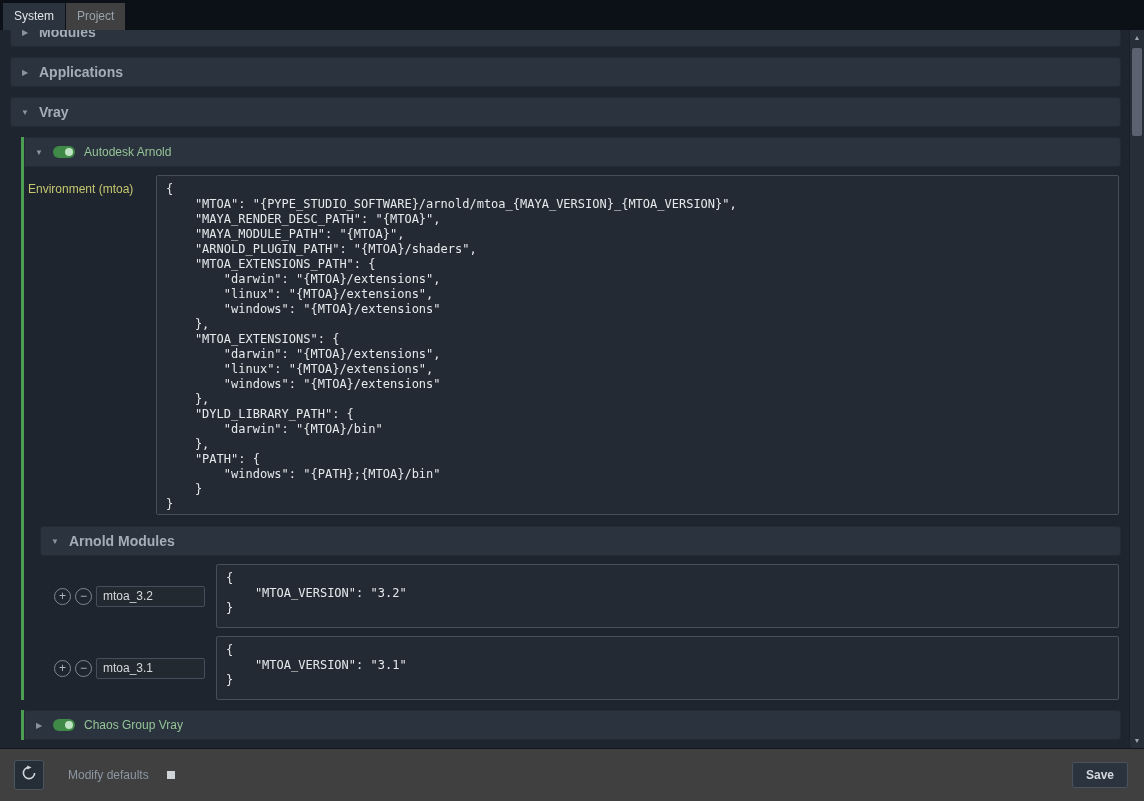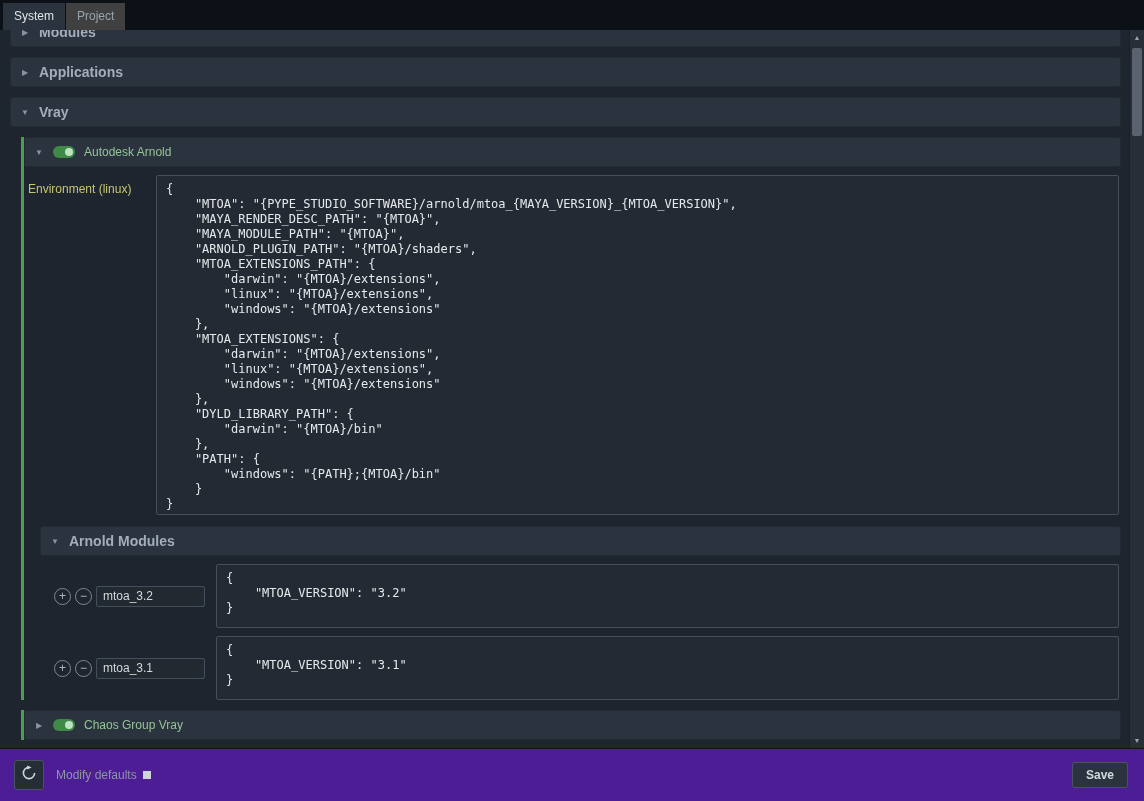--- a/index.html
+++ b/index.html
@@ -61,21 +61,21 @@
     color: #d3d8dd; font-size: 12px; padding: 2px 6px; outline: none;
   }
 
   
   .scrollbar { flex: 0 0 14px; background: #272e37; display: flex; flex-direction: column; align-items: center; border-left: 1px solid #1a2027; }
   .sb-arrow { height: 15px; width: 14px; color: #9aa3ad; font-size: 7px; display: flex; align-items: center; justify-content: center; cursor: pointer; flex: 0 0 auto; }
   .sb-track { flex: 1 1 auto; width: 100%; position: relative; }
   .sb-thumb { position: absolute; top: 3px; left: 2px; width: 10px; height: 88px; background: #59626e; border-radius: 2px; cursor: grab; }
 
   
-  .footer { flex: 0 0 53px; border-top: 1px solid #11161c; display: flex; align-items: center; padding: 0 16px 0 14px; gap: 12px; background: #4c1d95; }
+  .footer { flex: 0 0 53px; border-top: 1px solid #11161c; display: flex; align-items: center; padding: 0 16px 0 14px; gap: 24px; background: #404040; }
   .icon-btn { width: 30px; height: 30px; border: 1px solid #4a545f; border-radius: 3px; background: #252d37; display: flex; align-items: center; justify-content: center; cursor: pointer; }
   .footer-label { color: #8d97a3; font-size: 12px; }
   .check-square { width: 8px; height: 8px; background: #cfd4d9; display: inline-block; margin-left: -6px; cursor: pointer; }
   .save-btn { margin-left: auto; padding: 5px 13px; background: #2b333e; border: 1px solid #4a545f; border-radius: 3px; color: #d3d8dd; font-size: 12px; cursor: pointer; font-weight: bold; }
 </style>
 </head>
 <body>
 
 <div class="app">
 
@@ -104,21 +104,21 @@
       </div>
 
       <div class="tool-group">
         <div class="section-header tool-header">
           <span class="arrow">▼</span>
           <span class="toggle"></span>
           <span class="tool-label">Autodesk Arnold</span>
         </div>
 
         <div class="env-row">
-          <span class="env-label">Environment (linux)</span>
+          <span class="env-label">Environment (mtoa)</span>
           <textarea class="json-area env" spellcheck="false" style="">{
     "MTOA": "{PYPE_STUDIO_SOFTWARE}/arnold/mtoa_{MAYA_VERSION}_{MTOA_VERSION}",
     "MAYA_RENDER_DESC_PATH": "{MTOA}",
     "MAYA_MODULE_PATH": "{MTOA}",
     "ARNOLD_PLUGIN_PATH": "{MTOA}/shaders",
     "MTOA_EXTENSIONS_PATH": {
         "darwin": "{MTOA}/extensions",
         "linux": "{MTOA}/extensions",
         "windows": "{MTOA}/extensions"
     },

